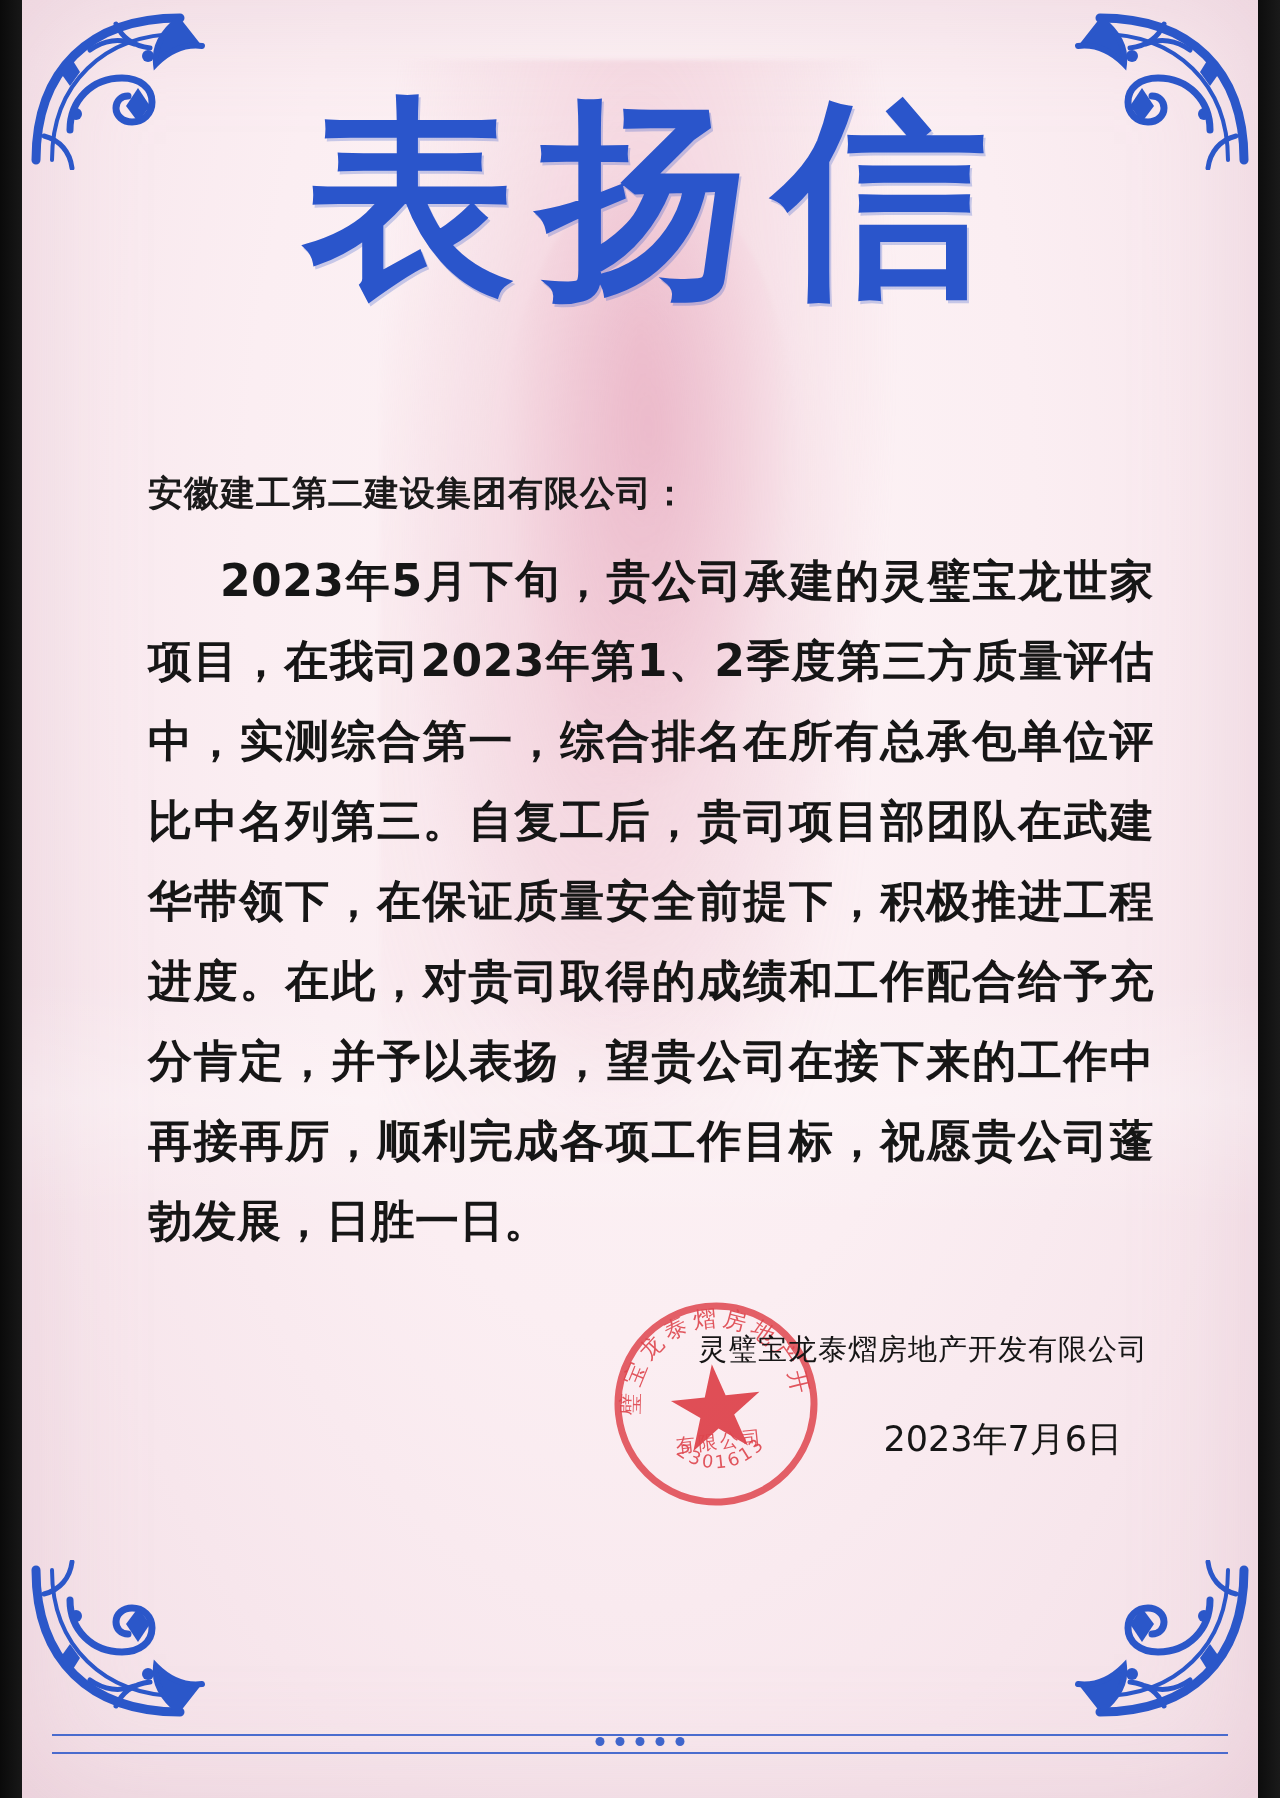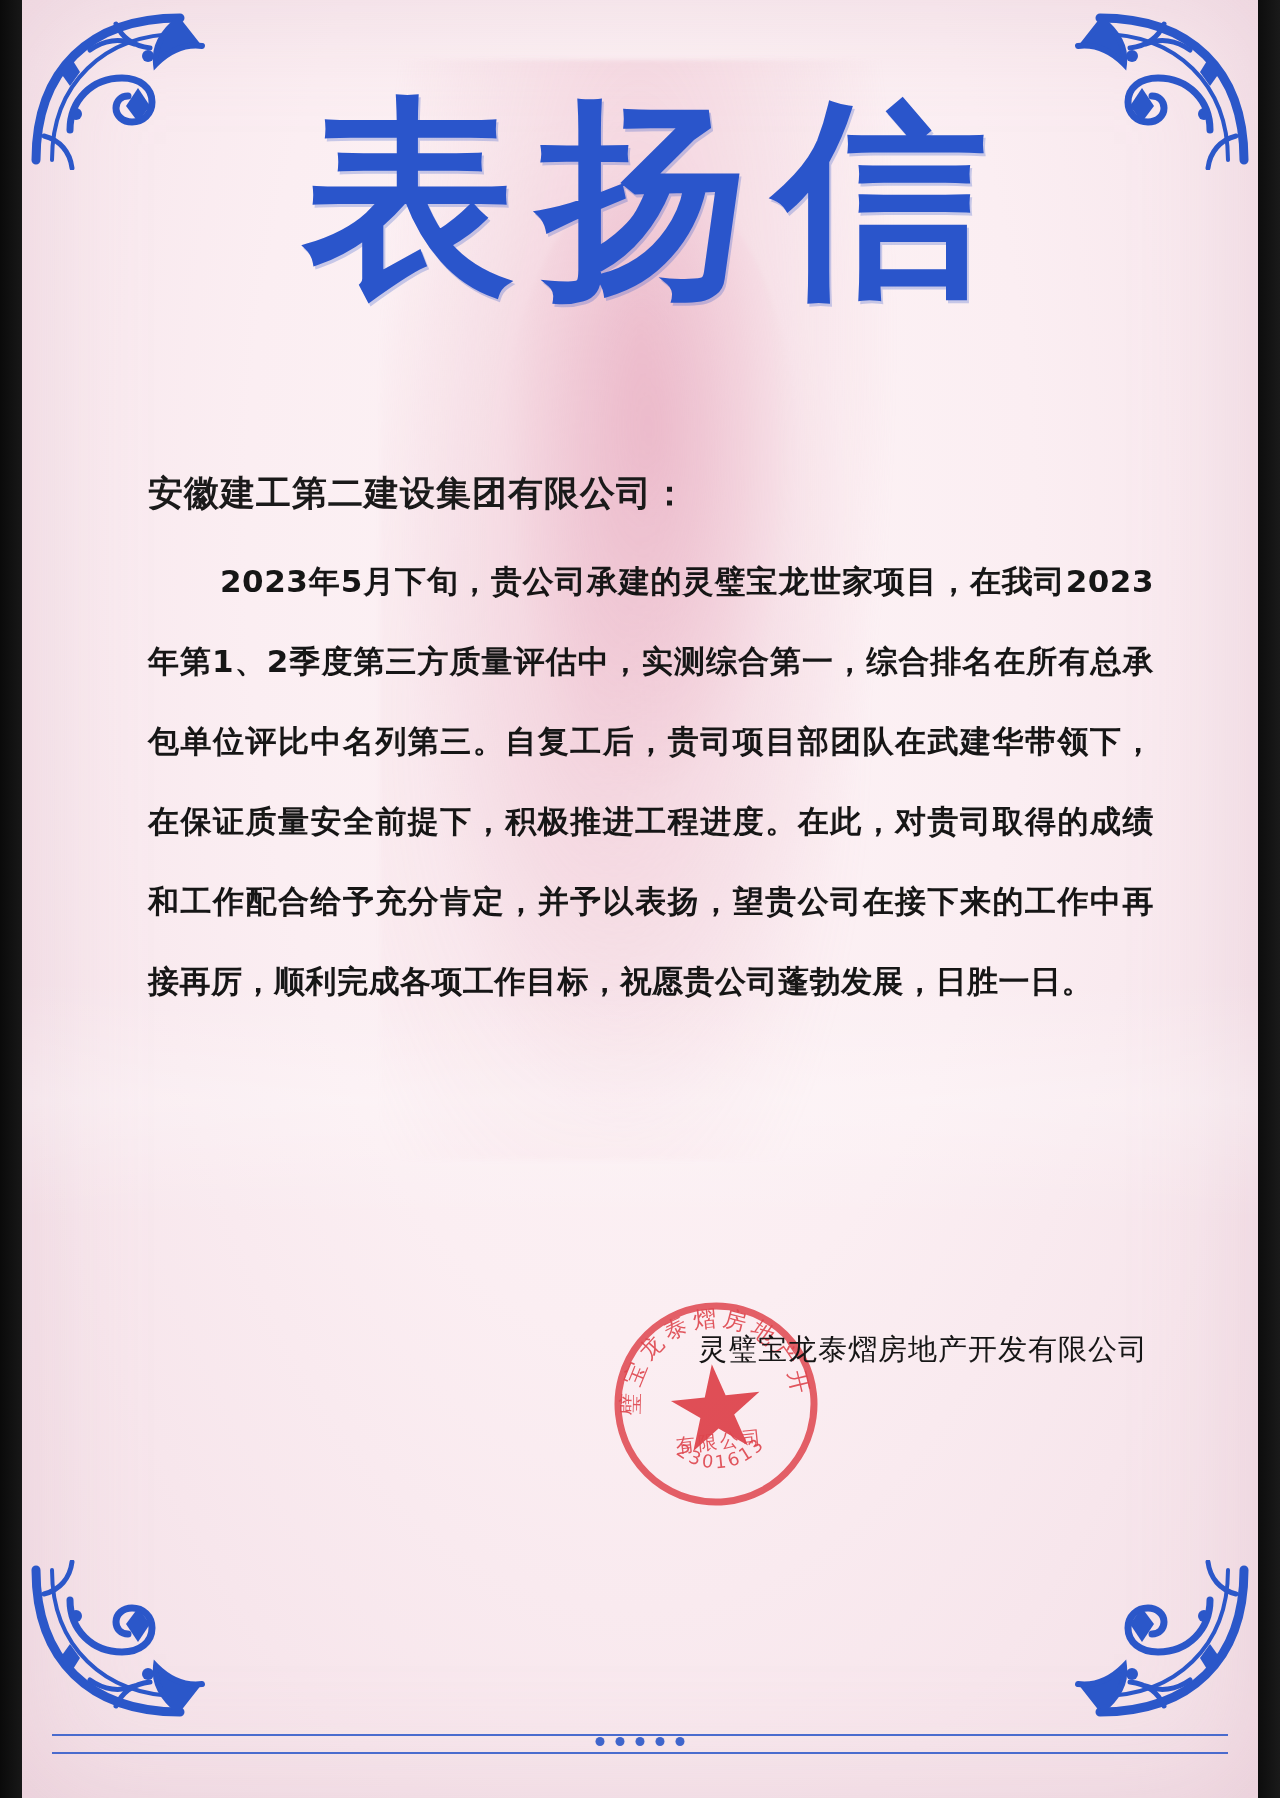--- a/index.html
+++ b/index.html
@@ -140,21 +140,21 @@
   }
   .salutation {
     font-family: "DejaVu Sans", "Liberation Sans", sans-serif;
     font-size: 35px;
     color: #1a1a1a;
     margin-bottom: 24px;
     letter-spacing: 1px;
   }
   .para {
     font-family: "DejaVu Sans", "Liberation Sans", sans-serif;
-    font-size: 31px;
+    font-size: 44px;
     line-height: 80px;
     color: #161616;
     text-align: justify;
     text-indent: 72px;
     letter-spacing: 0.5px;
   }
 
   
   .sign {
     position: absolute;
@@ -293,20 +293,21 @@
         <text font-family="&quot;DejaVu Sans&quot;, sans-serif" font-size="18" fill="#d8212a" letter-spacing="3" opacity="0.9">
           <textPath href="#sealBottom" startOffset="50%" text-anchor="middle">2301613</textPath>
         </text>
         <text x="108" y="152" text-anchor="middle" font-family="&quot;DejaVu Sans&quot;, sans-serif" font-size="19" fill="#d8212a" opacity="0.9" letter-spacing="3">有限公司</text>
         <path d="M108 68 l10.5 32.3 34 0 -27.5 20 10.5 32.3 -27.5 -20 -27.5 20 10.5 -32.3 -27.5 -20 34 0z" fill="#d8212a" opacity="0.95"></path>
       </svg>
     </div>
 
     <div class="sign">
       <div class="org">灵璧宝龙泰熠房地产开发有限公司</div>
+      <div class="date">2023年7月6日</div>
     </div>
 
     <div class="bottom-rule">
       <div class="line a"></div>
       <div class="line b"></div>
       <div class="dots">
         <i></i>
           <i></i>
           <i></i>
           <i></i>

